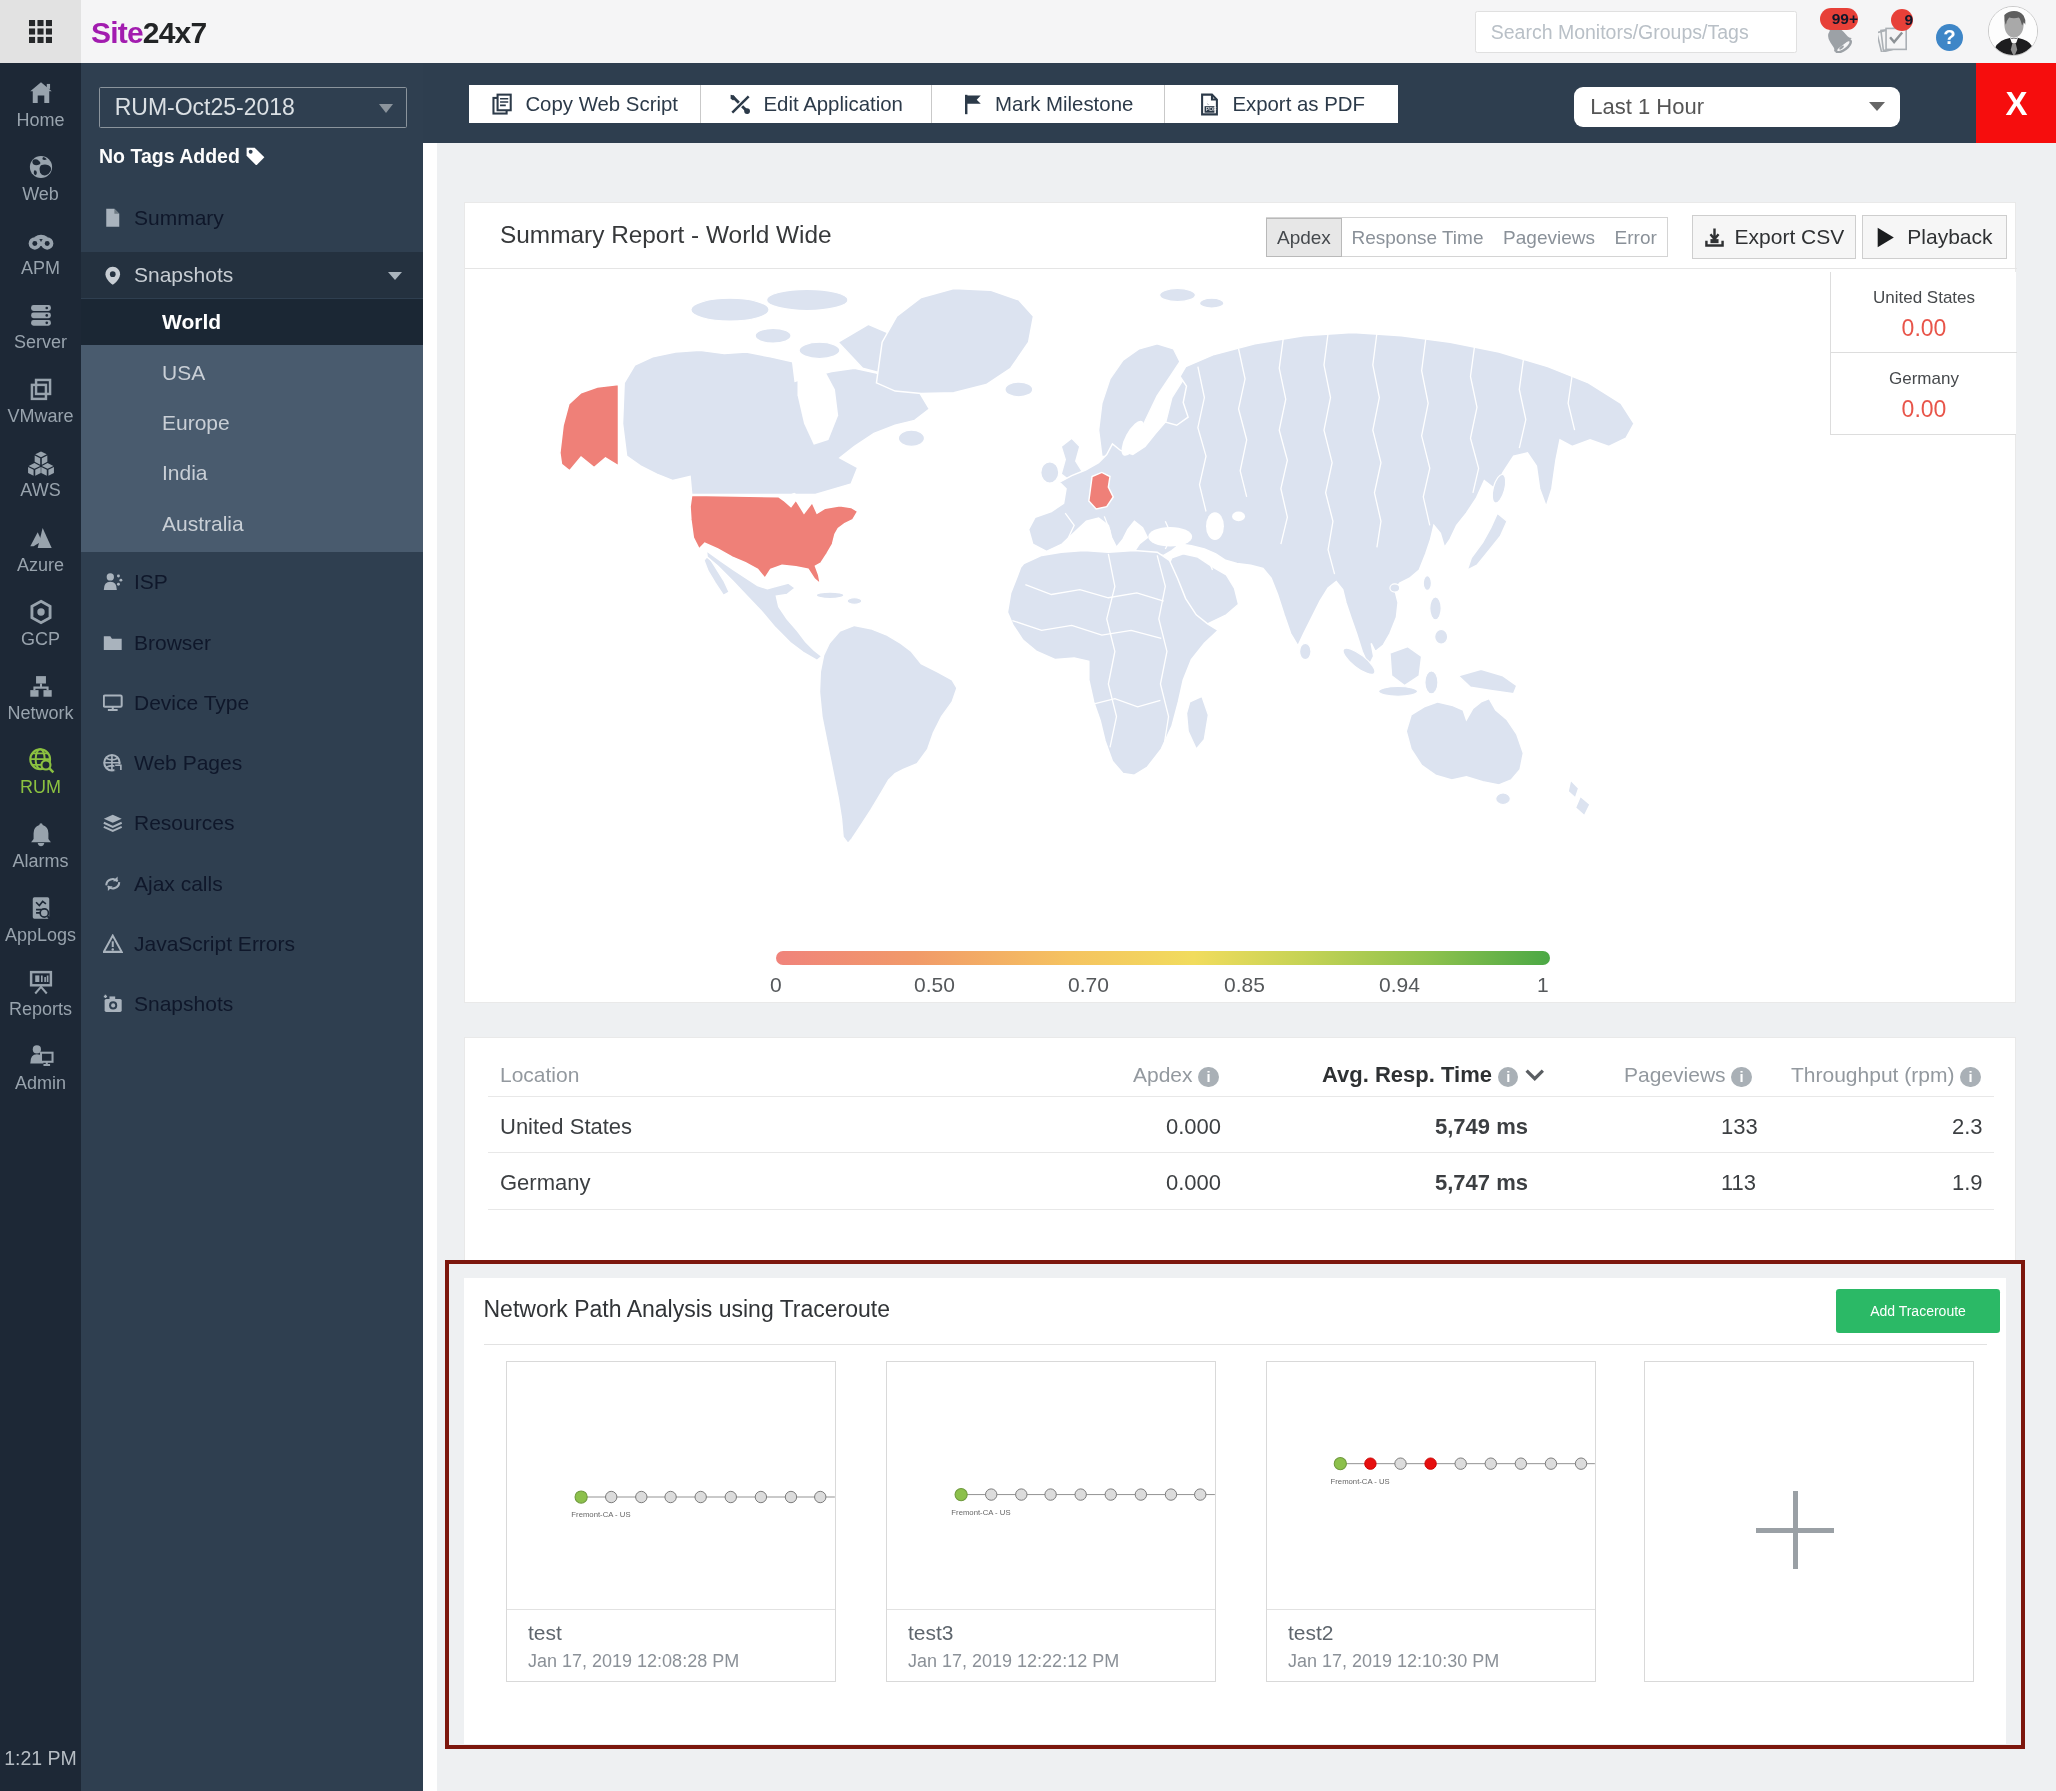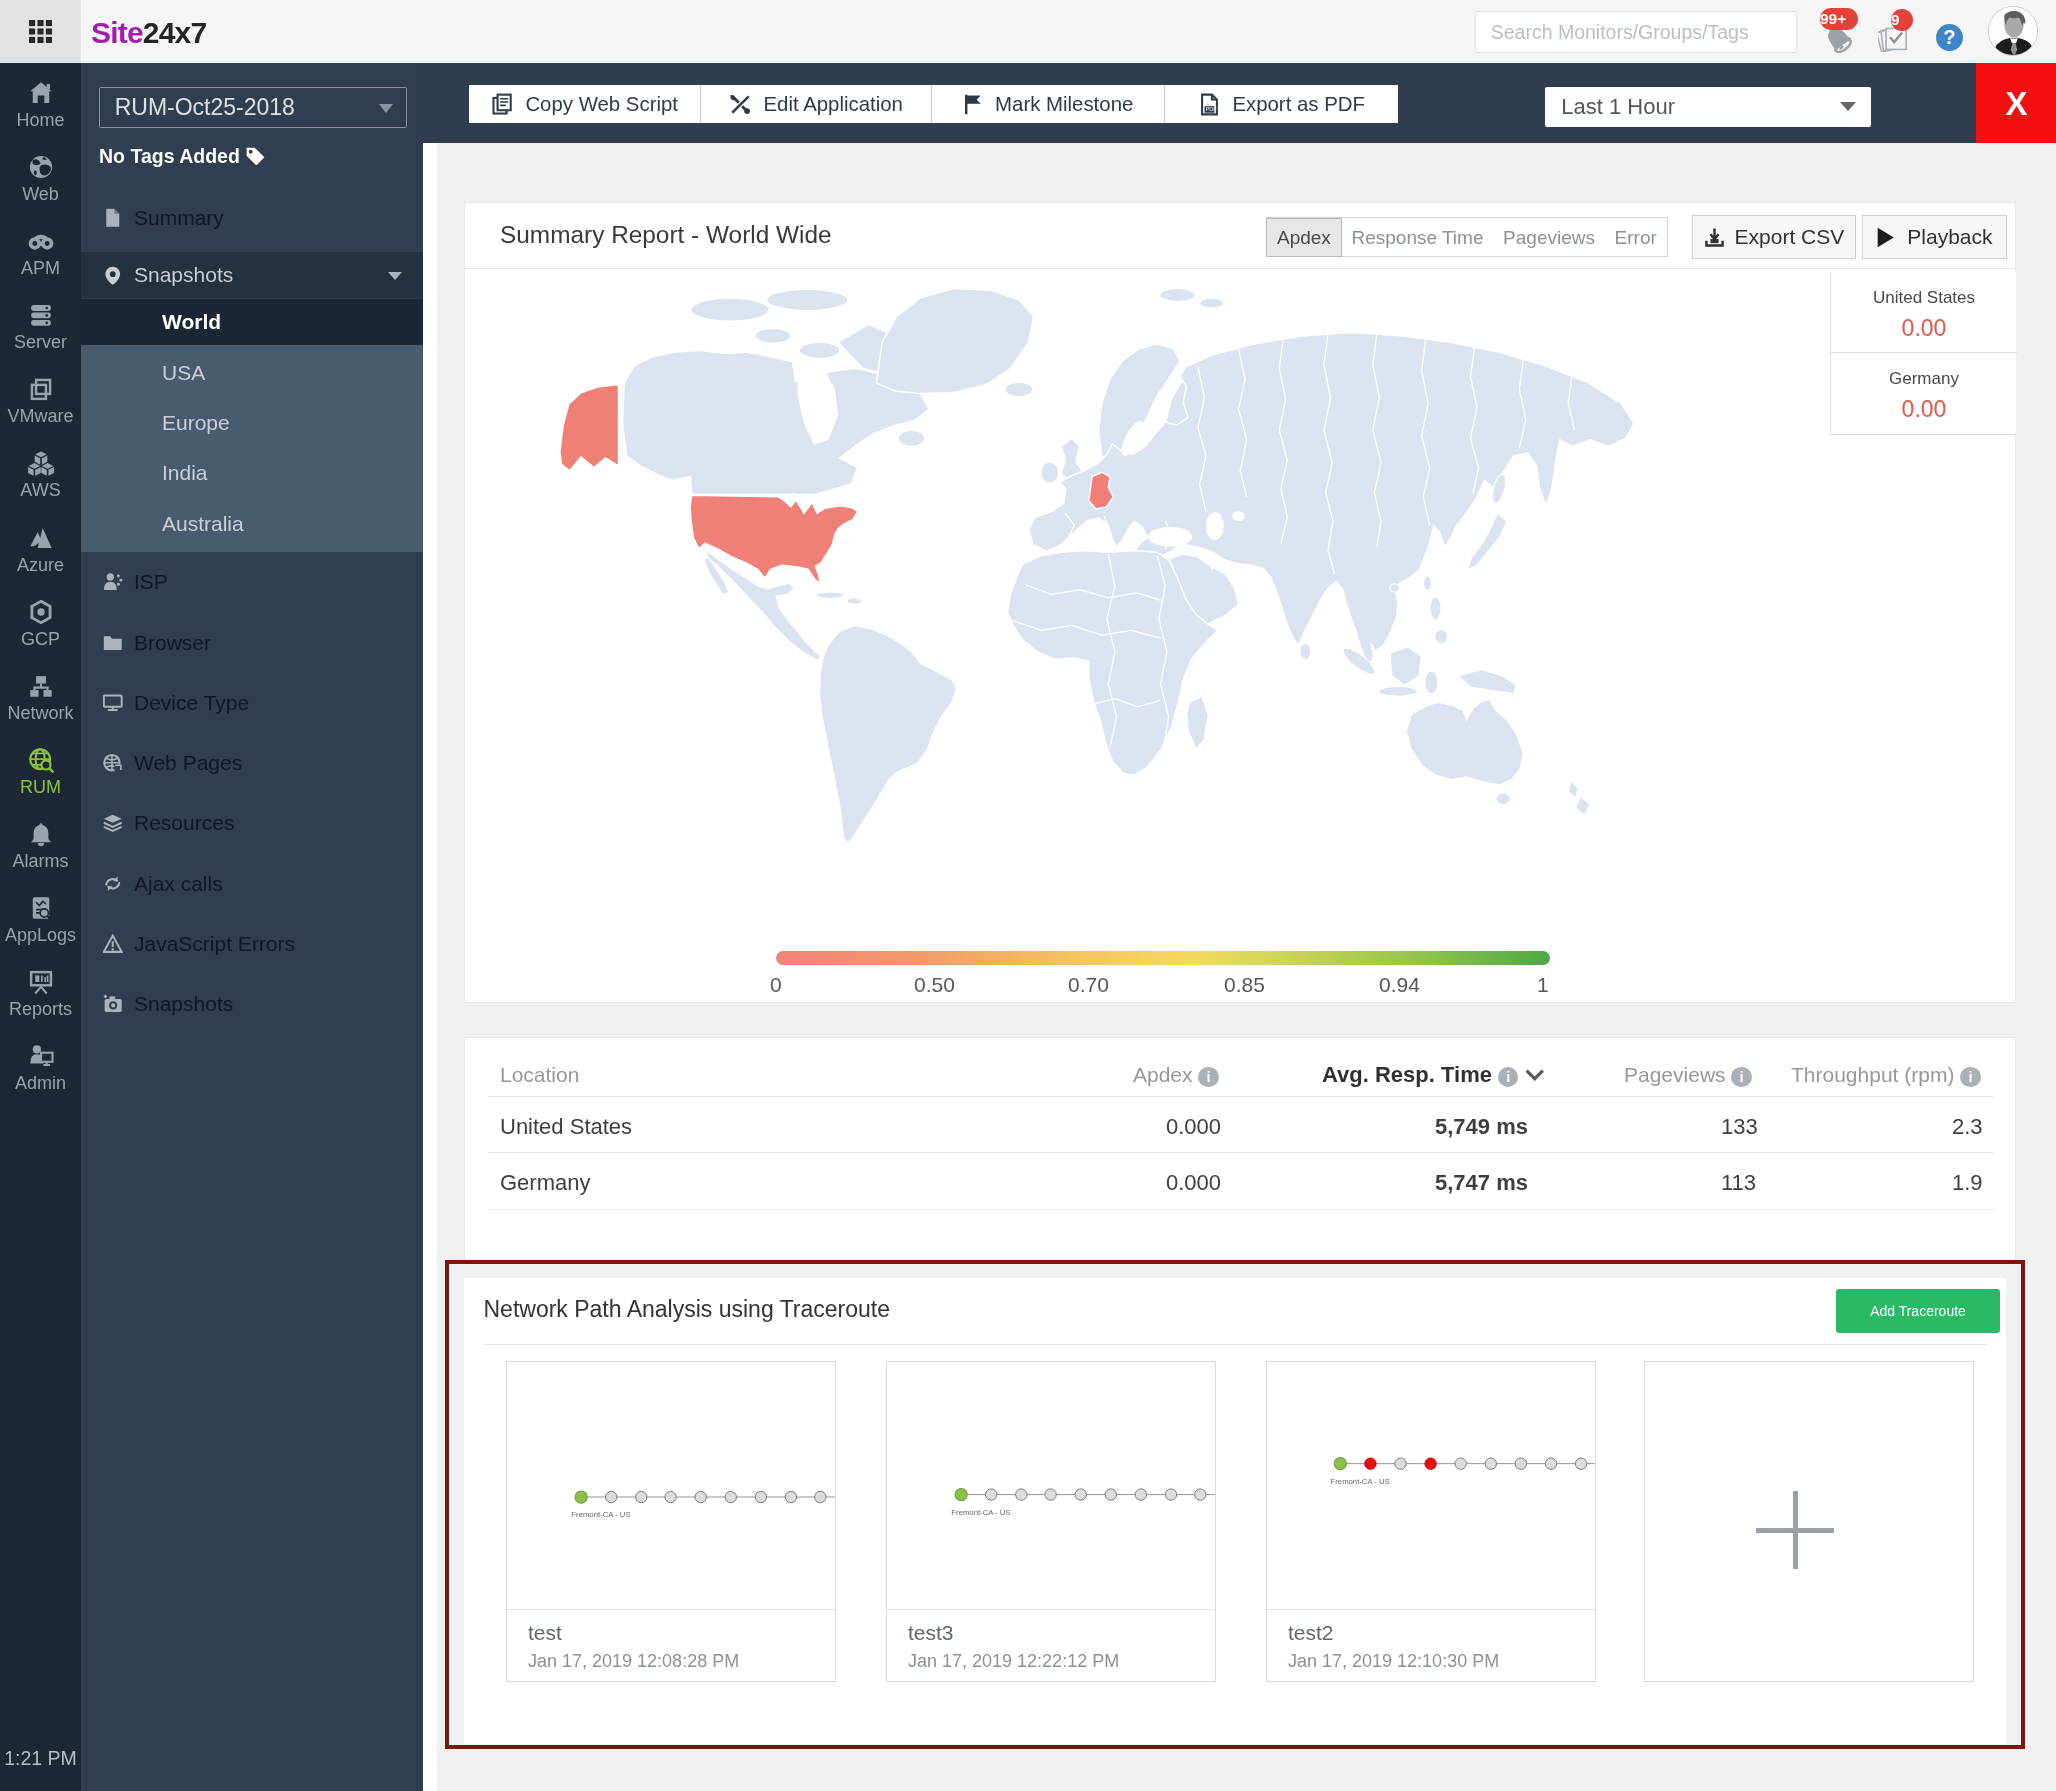--- a/index.html
+++ b/index.html
@@ -7,21 +7,21 @@
 #page { position:relative; width:2057px; height:1791px; }
 .abs { position:absolute; }
 
 
 #topbar { left:0; top:0; width:2057px; height:63px; background:#f5f5f6; }
 #topsq { left:0; top:0; width:81px; height:63px; background:#e2e2e2; }
 #gridicon { left:29px; top:20.4px; width:23px; height:23px; }
 #logo { left:91px; top:16.3px; font-size:30px; font-weight:bold; letter-spacing:-0.8px; }
 #logo .g { color:#a21caf; } #logo .d { color:#222426; }
 #search { left:1475px; top:10.6px; width:322px; height:42px; background:#fff; border:0.8px solid #e0e0e0; border-radius:2.4px; color:#b9c0c7; font-size:19.5px; line-height:40px; padding-left:14.7px; }
-.badge { position:absolute; background:#e74038; color:#ffffff; border-radius:11.4px; text-align:left; font-weight:bold; }
+.badge { position:absolute; background:#e74038; color:#0f172a; border-radius:11.4px; text-align:right; font-weight:bold; }
 #helpq { left:1936px; top:23.6px; width:27px; height:27px; border-radius:50%; background:#3e86c7; color:#fff; font-size:20.4px; font-weight:bold; text-align:center; line-height:27px; }
 #avatar { left:1988px; top:5.7px; width:50px; height:50px; border-radius:50%; background:#fdfdfd; border:1.6px solid #c9c9c9; overflow:hidden; }
 
 
 #rail { left:0; top:63px; width:81px; height:1729px; background:#1d2836; }
 .ritem { position:absolute; width:81px; text-align:center; color:#98a3ad; font-size:18px; }
 .ritem svg { display:block; margin:0 auto 3.3px auto; }
 .ritem.act { color:#8bc140; }
 
 
@@ -37,21 +37,21 @@
 #world-row { background:#1b2734; color:#ffffff; font-weight:bold; }
 #subblock { left:0; width:366px; background:#495b6e; }
 .subitem { position:absolute; left:81px; color:#c9cfd6; font-size:21px; }
 
 
 #toolbar { left:423px; top:63px; width:1633px; height:81px; background:#2e3e4f; }
 #btngroup { position:absolute; left:46px; top:22px; height:38px; display:flex; }
 .tbtn { background:#fff; height:38px; font-size:20.4px; color:#2c3a49; border-right:0.8px solid #c9c9c9; display:flex; align-items:center; justify-content:center; }
 .tbtn:last-child { border-right:none; }
 .tbtn svg { margin-right:11.4px; }
-#lasthour { position:absolute; left:1122px; top:23.6px; width:326px; height:40px; background:#fff; border-radius:2px; font-size:22px; color:#555; line-height:40px; padding-left:16.3px; }
+#lasthour { position:absolute; left:1151px; top:23.6px; width:326px; height:40px; background:#fff; border-radius:9px; font-size:22px; color:#555; line-height:40px; padding-left:16.3px; }
 #lasthour .car { position:absolute; right:14.7px; top:15.5px; width:0; height:0; border-left:8.1px solid transparent; border-right:8.1px solid transparent; border-top:9.8px solid #666; }
 #xbtn { position:absolute; left:1553px; top:0px; width:81px; height:81px; background:#f60d0d; color:#fff; font-size:33px; font-weight:bold; text-align:center; line-height:81px; }
 
 
 #content { left:423px; top:143px; width:1633px; height:1648px; background:#eef0f2; }
 
 
 #mapcard { position:absolute; left:41px; top:59px; width:1552px; height:801px; background:#fff; border:0.8px solid #e9e9e9; }
 #mapcard h2 { position:absolute; left:35px; top:18px; font-size:24.4px; font-weight:normal; color:#37393b; }
 #maphdrline { position:absolute; left:0px; top:65px; width:1552px; height:0.8px; background:#e5e5e5; }

